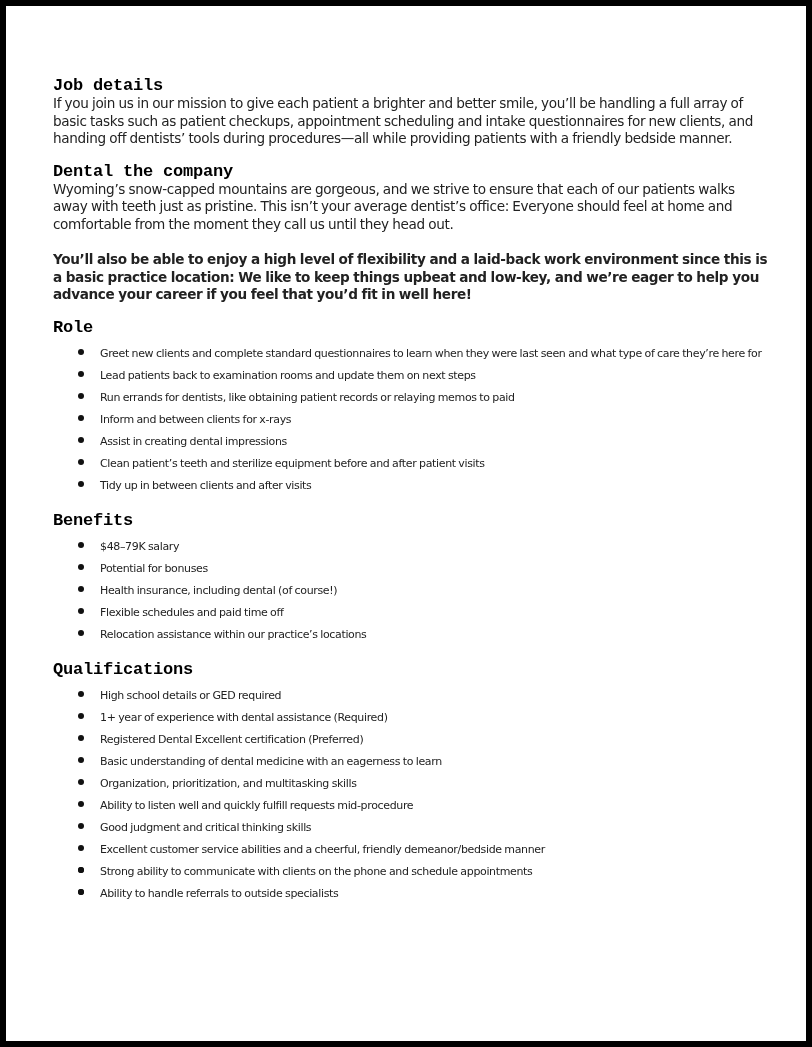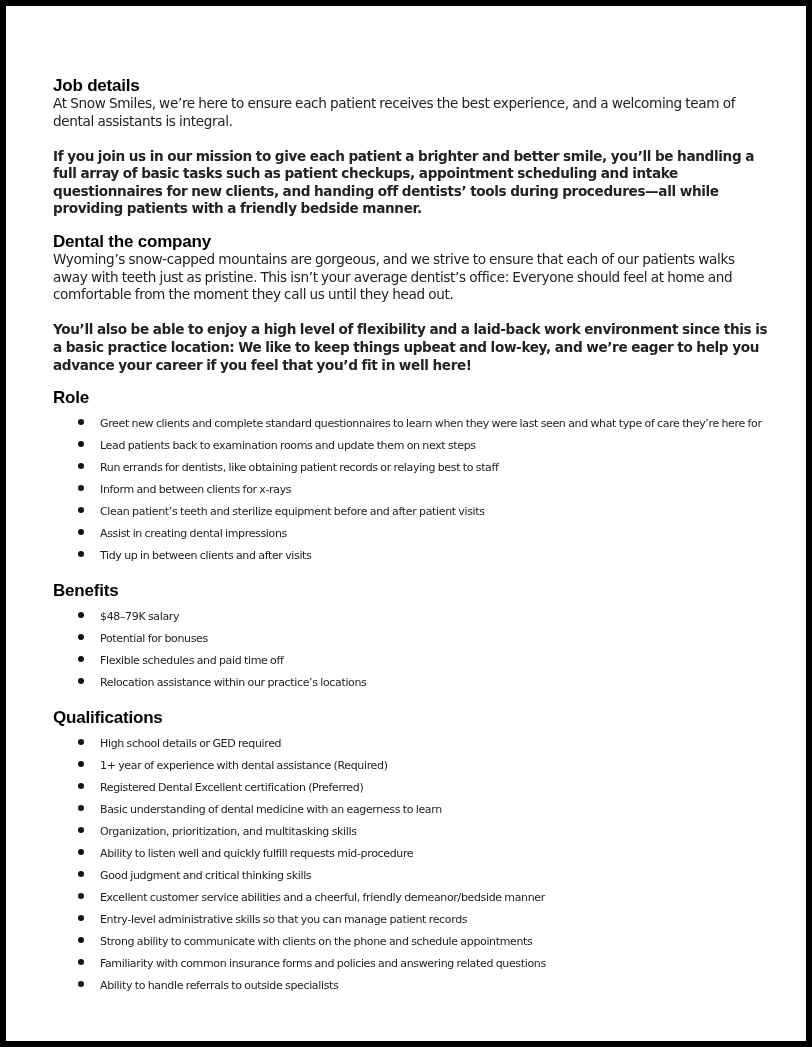--- a/index.html
+++ b/index.html
@@ -15,21 +15,21 @@
     left: 6px; top: 6px;
     width: 800px; height: 1035px;
     background: #ffffff;
   }
   .content {
     position: absolute;
     left: 47px; top: 70px;
     width: 715px;
   }
   h2 {
-    font-family: Liberation Sans, sans-serif;
+    font-family: Liberation Mono, monospace;
     font-weight: bold;
     font-size: 17px;
     color: #000000;
     margin: 0;
     line-height: 19px;
     letter-spacing: -0.2px;
   }
   p {
     margin: 0;
     font-size: 13.6px;
@@ -60,65 +60,65 @@
   }
 </style>
 </head>
 <body>
 
 <div class="page">
   <div class="content">
 
     <div class="section">
       <h2>Job details</h2>
-      <p>At Snow Smiles, we’re here to ensure each patient receives the best experience, and a welcoming team of dental assistants is integral.</p>
       <p>If you join us in our mission to give each patient a brighter and better smile, you’ll be handling a full array of basic tasks such as patient checkups, appointment scheduling and intake questionnaires for new clients, and handing off dentists’ tools during procedures—all while providing patients with a friendly bedside manner.</p>
     </div>
 
     <div class="section">
       <h2>Dental the company</h2>
       <p>Wyoming’s snow-capped mountains are gorgeous, and we strive to ensure that each of our patients walks away with teeth just as pristine. This isn’t your average dentist’s office: Everyone should feel at home and comfortable from the moment they call us until they head out.</p>
       <p>You’ll also be able to enjoy a high level of flexibility and a laid-back work environment since this is a basic practice location: We like to keep things upbeat and low-key, and we’re eager to help you advance your career if you feel that you’d fit in well here!</p>
     </div>
 
     <div class="section">
       <h2>Role</h2>
       <ul>
         <li><span class="bullet"></span><span>Greet new clients and complete standard questionnaires to learn when they were last seen and what type of care they’re here for</span></li>
         <li><span class="bullet"></span><span>Lead patients back to examination rooms and update them on next steps</span></li>
-        <li><span class="bullet"></span><span>Run errands for dentists, like obtaining patient records or relaying best to staff</span></li>
+        <li><span class="bullet"></span><span>Run errands for dentists, like obtaining patient records or relaying memos to paid</span></li>
         <li><span class="bullet"></span><span>Inform and between clients for x-rays</span></li>
+        <li><span class="bullet"></span><span>Assist in creating dental impressions</span></li>
         <li><span class="bullet"></span><span>Clean patient’s teeth and sterilize equipment before and after patient visits</span></li>
-        <li><span class="bullet"></span><span>Assist in creating dental impressions</span></li>
         <li><span class="bullet"></span><span>Tidy up in between clients and after visits</span></li>
       </ul>
     </div>
 
     <div class="section">
       <h2>Benefits</h2>
       <ul>
         <li><span class="bullet"></span><span>$48–79K salary</span></li>
         <li><span class="bullet"></span><span>Potential for bonuses</span></li>
+        <li><span class="bullet"></span><span>Health insurance, including dental (of course!)</span></li>
         <li><span class="bullet"></span><span>Flexible schedules and paid time off</span></li>
         <li><span class="bullet"></span><span>Relocation assistance within our practice’s locations</span></li>
       </ul>
     </div>
 
     <div class="section">
       <h2>Qualifications</h2>
       <ul>
         <li><span class="bullet"></span><span>High school details or GED required</span></li>
         <li><span class="bullet"></span><span>1+ year of experience with dental assistance (Required)</span></li>
         <li><span class="bullet"></span><span>Registered Dental Excellent certification (Preferred)</span></li>
         <li><span class="bullet"></span><span>Basic understanding of dental medicine with an eagerness to learn</span></li>
         <li><span class="bullet"></span><span>Organization, prioritization, and multitasking skills</span></li>
         <li><span class="bullet"></span><span>Ability to listen well and quickly fulfill requests mid-procedure</span></li>
         <li><span class="bullet"></span><span>Good judgment and critical thinking skills</span></li>
         <li><span class="bullet"></span><span>Excellent customer service abilities and a cheerful, friendly demeanor/bedside manner</span></li>
-        <li><span class="bullet"></span><span>Entry-level administrative skills so that you can manage patient records</span></li>
+        <li><span class="bullet"></span></li>
         <li><span class="bullet"></span><span>Strong ability to communicate with clients on the phone and schedule appointments</span></li>
-        <li><span class="bullet"></span><span>Familiarity with common insurance forms and policies and answering related questions</span></li>
+        <li><span class="bullet"></span></li>
         <li><span class="bullet"></span><span>Ability to handle referrals to outside specialists</span></li>
       </ul>
     </div>
 
   </div>
 </div>
 
 </body></html>

